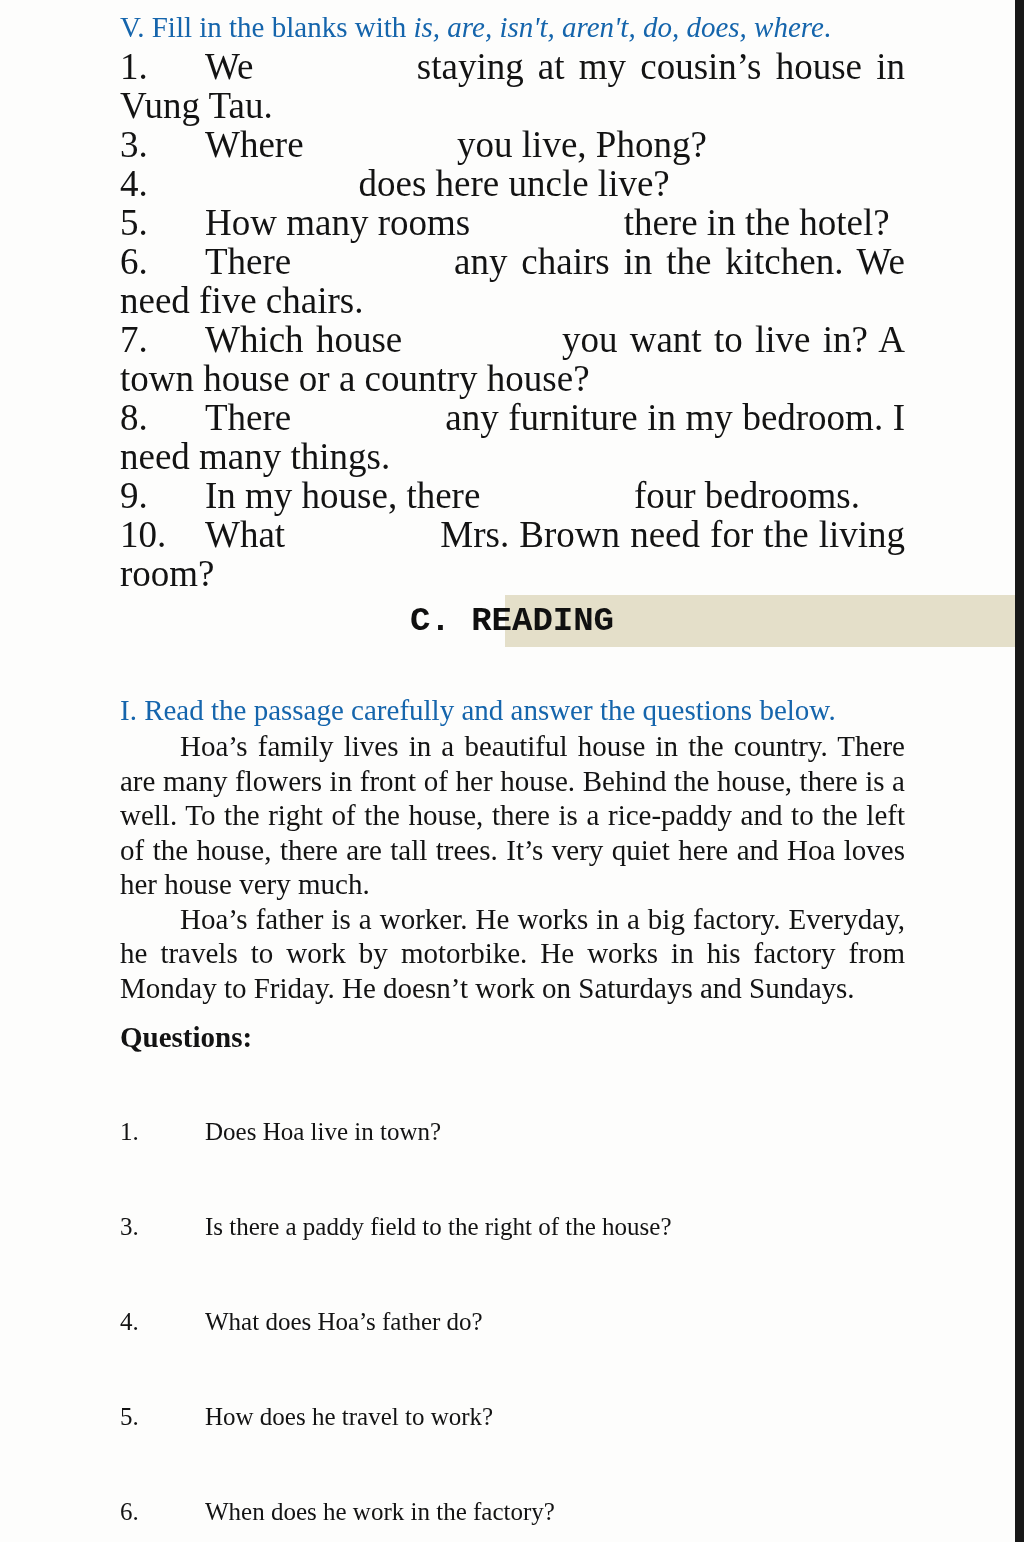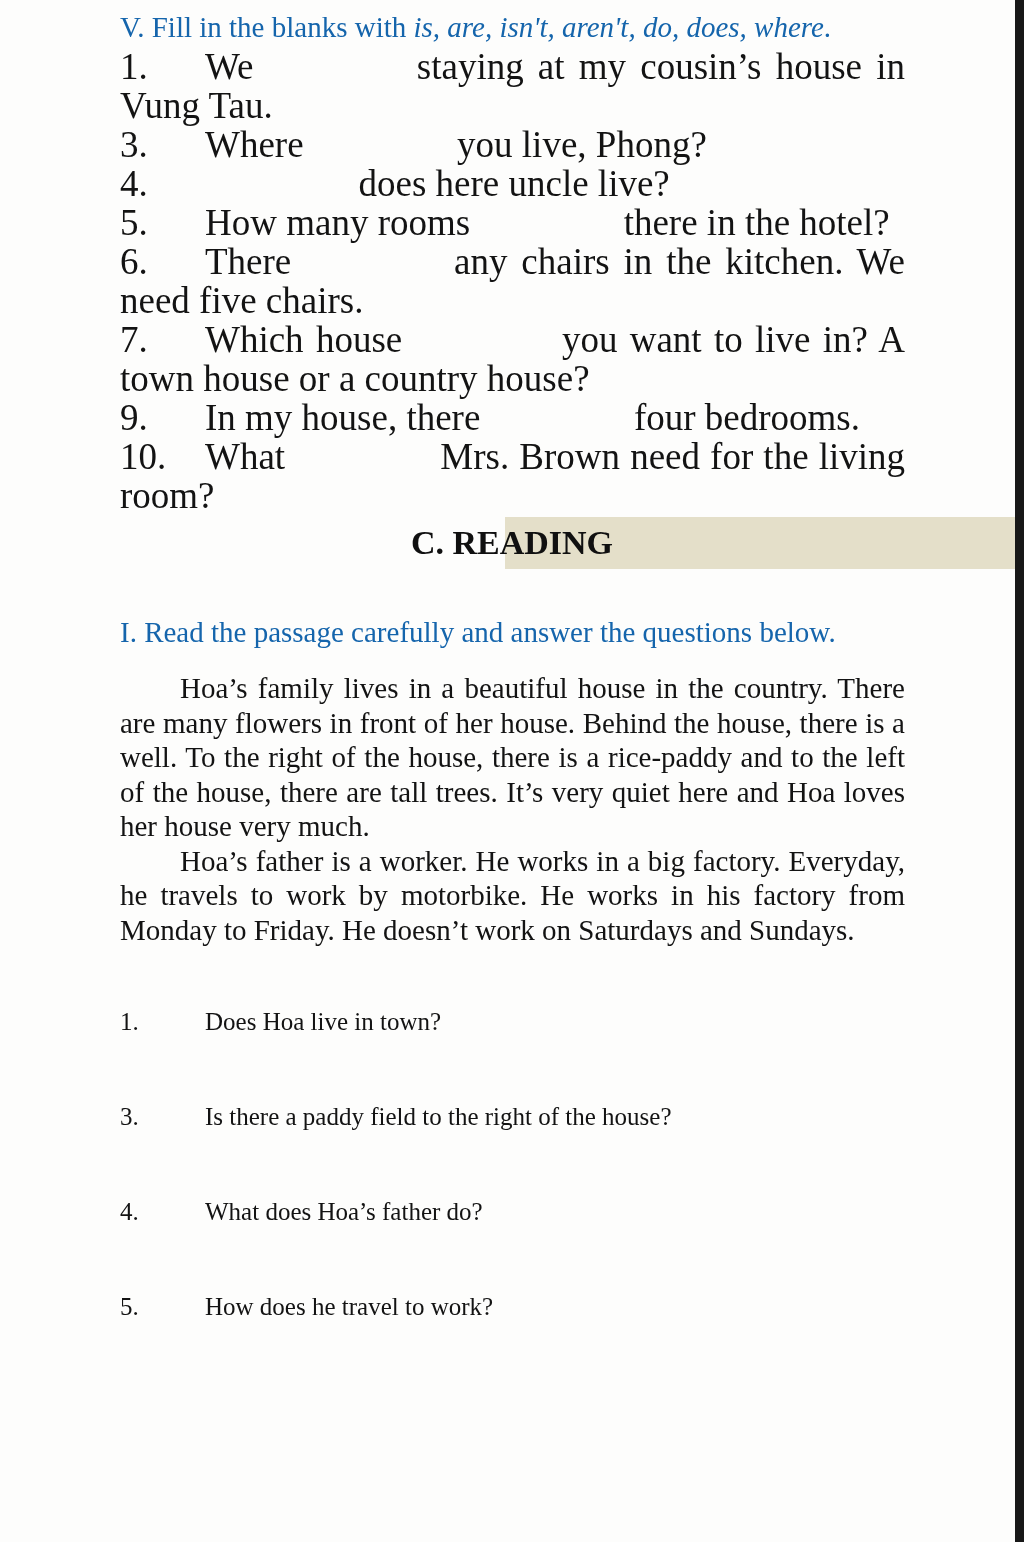--- a/index.html
+++ b/index.html
@@ -44,20 +44,21 @@
     height: 2px;
     vertical-align: baseline;
   }
   
   .reading-wrap {
     position: relative;
     height: 56px;
     margin-top: 0px;
     width: 1024px;
     margin-left: -120px; 
+    font-family: Liberation Mono, monospace;
   }
   .reading-bar {
     position: absolute;
     left: 505px;
     right: 9px;
     top: 2px;
     bottom: 2px;
     background: #e4dfc9;
   }
   .reading-heading {
@@ -72,21 +73,21 @@
   
   .heading-i {
     color: #1565ac;
     font-weight: normal;
     font-size: 29px;
     line-height: 38px;
     text-align: justify;
     margin-top: 42px;
   }
   
-  .passage { margin-top: 20px; }
+  .passage { margin-top: 0; }
   .passage p {
     font-size: 29px;
     line-height: 34.5px;
     text-align: justify;
     text-indent: 60px;
   }
   
   .questions-label {
     font-weight: bold;
     font-size: 29px;
@@ -118,44 +119,47 @@
     <p class="fill-item"><span class="num">3.</span><span>Where</span> <span class="blank"></span> <span>you live, Phong?</span></p>
 
     <p class="fill-item"><span class="num">4.</span><span></span> <span class="blank"></span> <span>does here uncle live?</span></p>
 
     <p class="fill-item"><span class="num">5.</span><span>How many rooms</span> <span class="blank"></span> <span>there in the hotel?</span></p>
 
     <p class="fill-item"><span class="num">6.</span><span>There</span> <span class="blank"></span> <span>any chairs in the kitchen. We need five chairs.</span></p>
 
     <p class="fill-item"><span class="num">7.</span><span>Which house</span> <span class="blank"></span> <span>you want to live in? A town house or a country house?</span></p>
 
+    <p class="fill-item"><span class="num">8.</span><span>There</span> <span class="blank"></span> <span>any furniture in my bedroom. I need many things.</span></p>
 
     <p class="fill-item"><span class="num">9.</span><span>In my house, there</span> <span class="blank"></span> <span>four bedrooms.</span></p>
 
     <p class="fill-item"><span class="num">10.</span><span>What</span> <span class="blank"></span> <span>Mrs. Brown need for the living room?</span></p>
 
     <div class="reading-wrap">
       <div class="reading-bar"></div>
       <h2 class="reading-heading">C. READING</h2>
     </div>
 
     <p class="heading-i">I. Read the passage carefully and answer the questions below.</p>
 
     <div class="passage">
       <p>Hoa’s family lives in a beautiful house in the country. There are many flowers in front of her house. Behind the house, there is a well. To the right of the house, there is a rice-paddy and to the left of the house, there are tall trees. It’s very quiet here and Hoa loves her house very much.</p>
       <p>Hoa’s father is a worker. He works in a big factory. Everyday, he travels to work by motorbike. He works in his factory from Monday to Friday. He doesn’t work on Saturdays and Sundays.</p>
     </div>
 
+    <p class="questions-label">Questions:</p>
 
     <p class="question"><span class="num">1.</span><span>Does Hoa live in town?</span></p>
 
 
     <p class="question"><span class="num">3.</span><span>Is there a paddy field to the right of the house?</span></p>
 
     <p class="question"><span class="num">4.</span><span>What does Hoa’s father do?</span></p>
 
     <p class="question"><span class="num">5.</span><span>How does he travel to work?</span></p>
 
+    <p class="question"><span class="num">6.</span><span>When does he work in the factory?</span></p>
 
   </div>
 
   <div class="edge-strip"></div>
 </div>
 
 </body></html>

